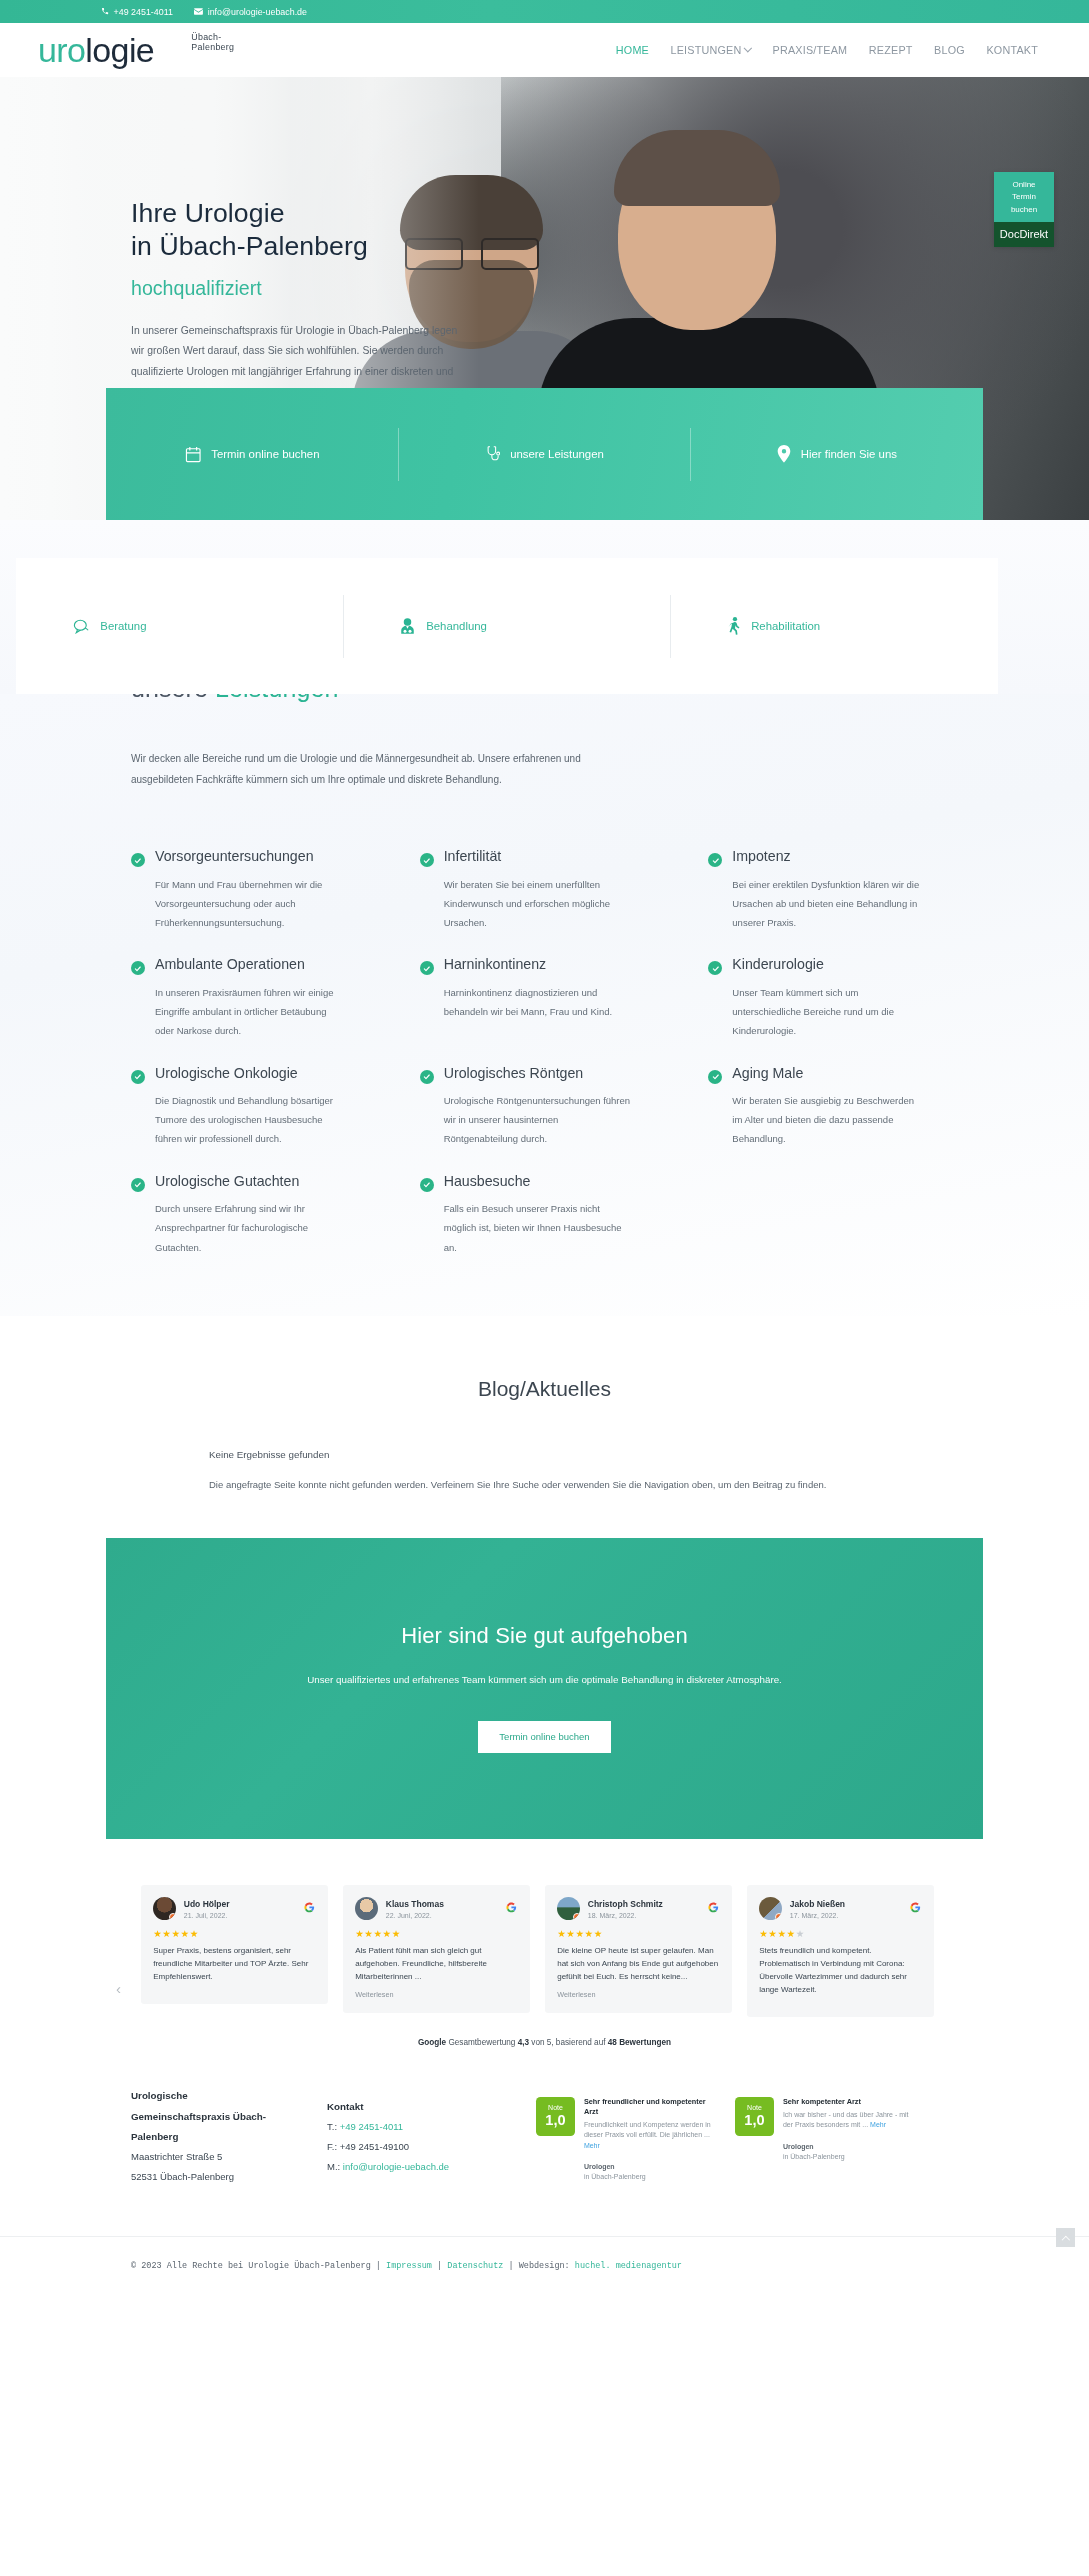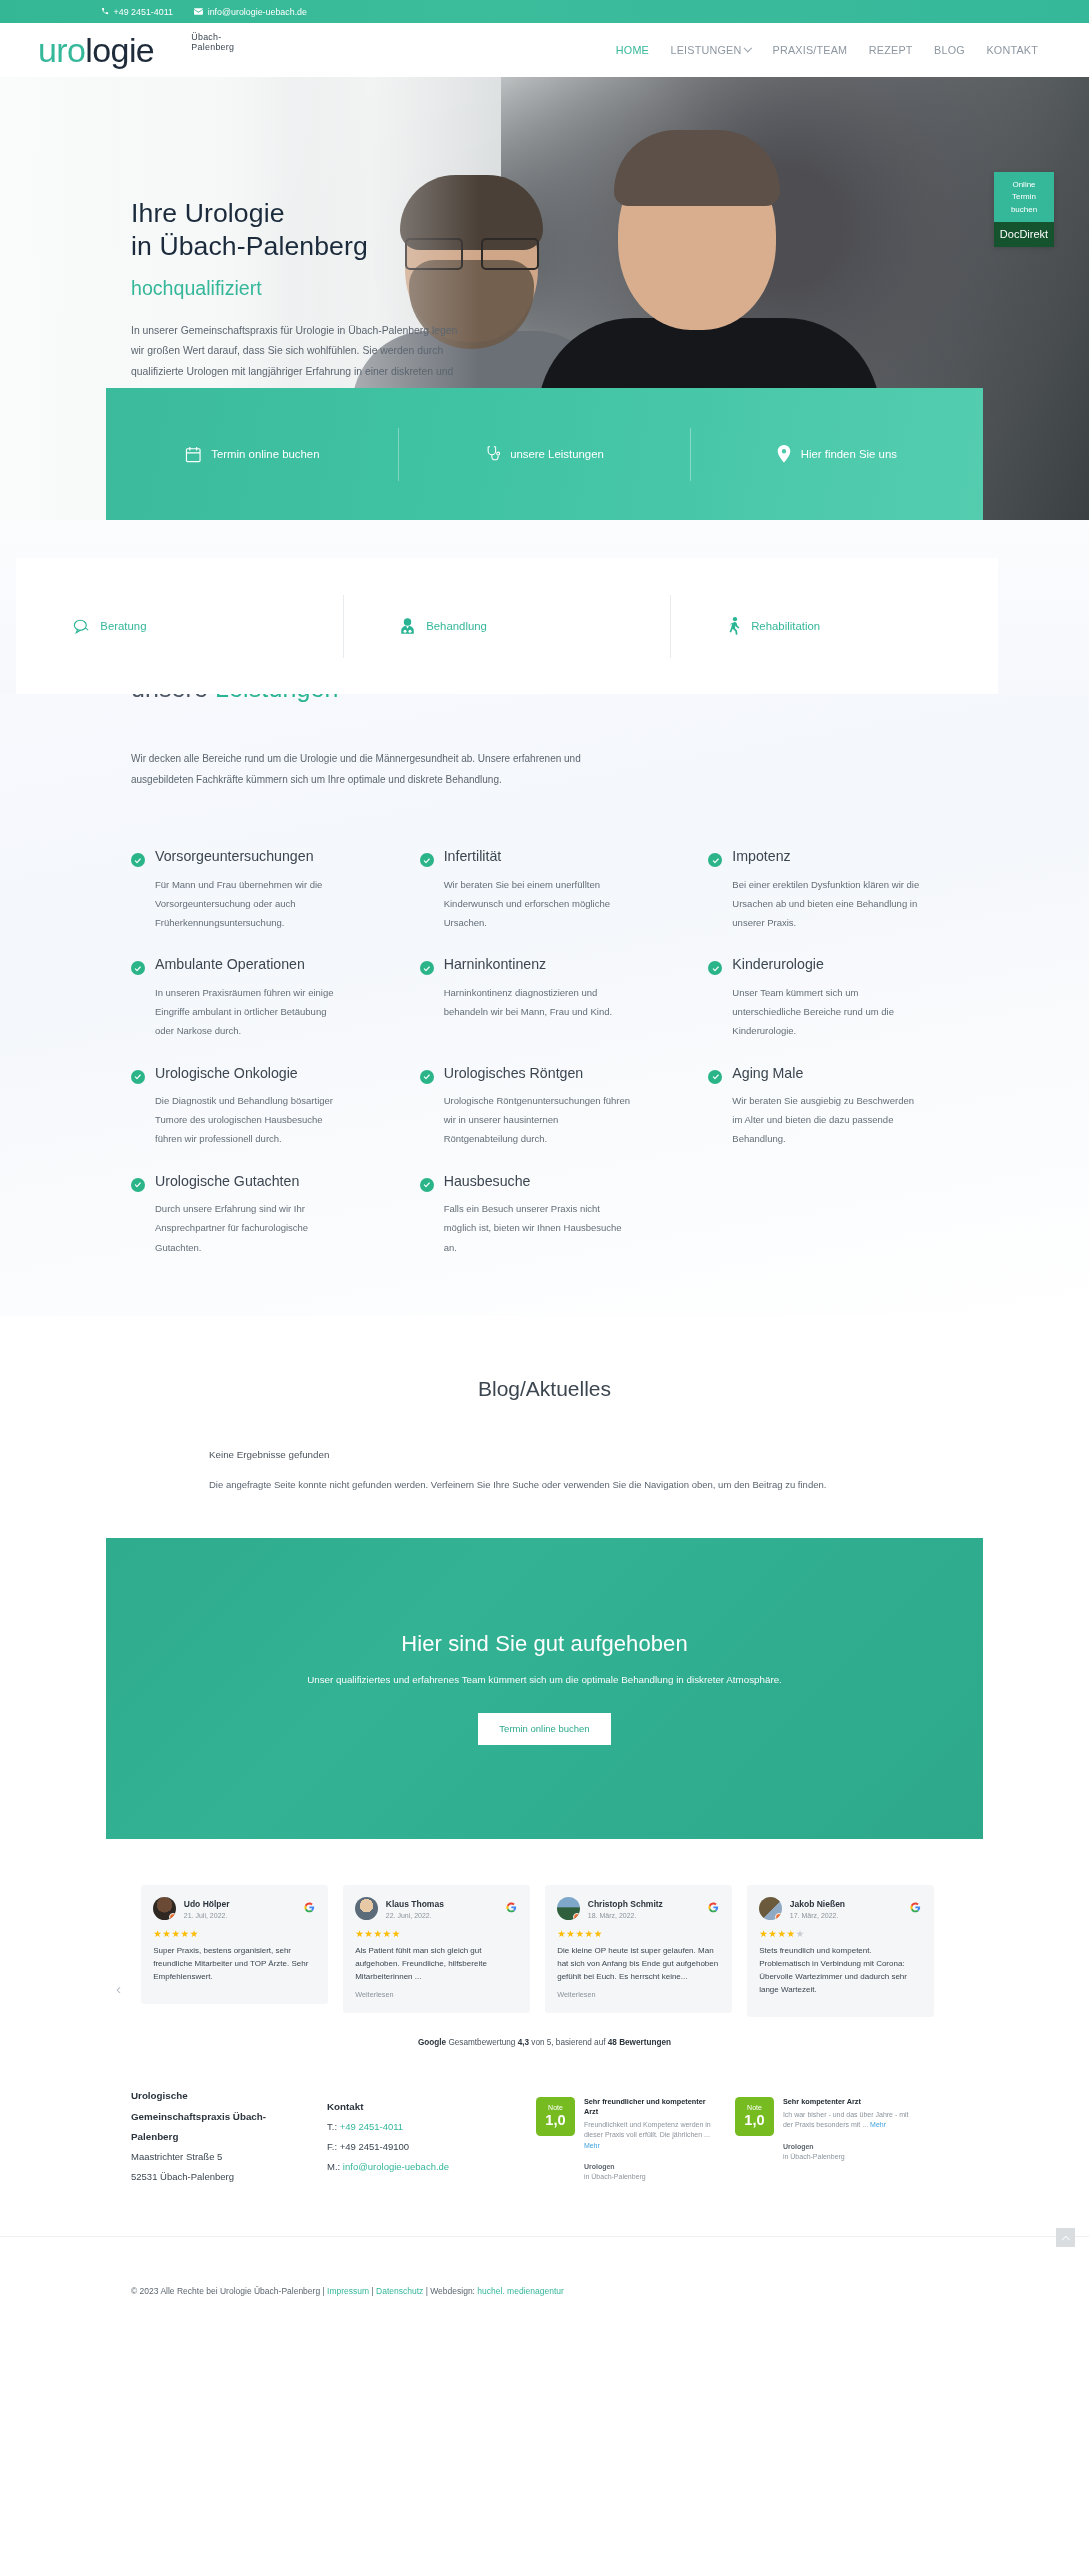--- a/index.html
+++ b/index.html
@@ -152,21 +152,21 @@
   .blog-h{text-align:center;font-size:21px;color:#3c4650;font-weight:400}
   .blog-body{margin:48px 0 0 209px;width:697px}
   .blog-none{font-size:9.8px;color:#4b555f;font-weight:400}
   .blog-txt{font-size:9.5px;color:#5b656f;margin-top:17.7px;line-height:1.7}
 
   
   .cta{
     margin:0 106px;height:301px;
     background:linear-gradient(135deg,#2fab8d 0%,#33b294 35%,#2da88b 100%);
     display:flex;flex-direction:column;align-items:center;justify-content:center;
-    color:#fff;text-align:center;
+    color:#fff;text-align:center;gap:8px;
   }
   .cta h2{font-size:22px;font-weight:400;letter-spacing:0.1px}
   .cta p{font-size:9.8px;margin-top:16.5px;opacity:.97}
   .cta-btn{
     margin-top:28px;background:#fff;color:#2ca98b;border:0;
     font-size:9.5px;padding:10.8px 21.5px;cursor:pointer;font-family:inherit;
   }
 
   
   .reviews{background:#fff;padding:46px 0 0}
@@ -206,21 +206,21 @@
   .jm-note .n1{font-size:7px;line-height:1}
   .jm-note .n2{font-size:14.6px;font-weight:700;line-height:1.1;margin-top:0.6px}
   .jm-t{font-size:7.3px;color:#232c33;font-weight:700;line-height:1.42}
   .jm-d{font-size:7px;color:#8b949c;line-height:1.48;margin-top:2.5px}
   .jm-d .mehr{color:#3fa2e0}
   .jm-f1{font-size:7px;color:#5d666e;font-weight:700;margin-top:11.4px;line-height:1.45}
   .jm-f2{font-size:7px;color:#8b949c;line-height:1.45}
 
   .footbar{
     margin-top:49px;border-top:0.6px solid #edeff1;height:60px;
-    display:flex;align-items:flex-end;position:relative;
+    display:flex;align-items:center;position:relative;font-family:Liberation Mono, monospace;
   }
   .footbar-in{margin-left:131px;font-size:8.5px;color:#5b656f}
   .footbar-in a{color:#35b79a}
   .totop{
     position:absolute;right:14px;top:-8.9px;width:19px;height:19px;background:#d9dde0;
     display:flex;align-items:center;justify-content:center;cursor:pointer;
   }
   .totop i{display:block;width:5.7px;height:5.7px;border-left:1.3px solid #fff;border-top:1.3px solid #fff;transform:rotate(45deg) translate(1.3px,1.3px)}
 </style>
 </head>

